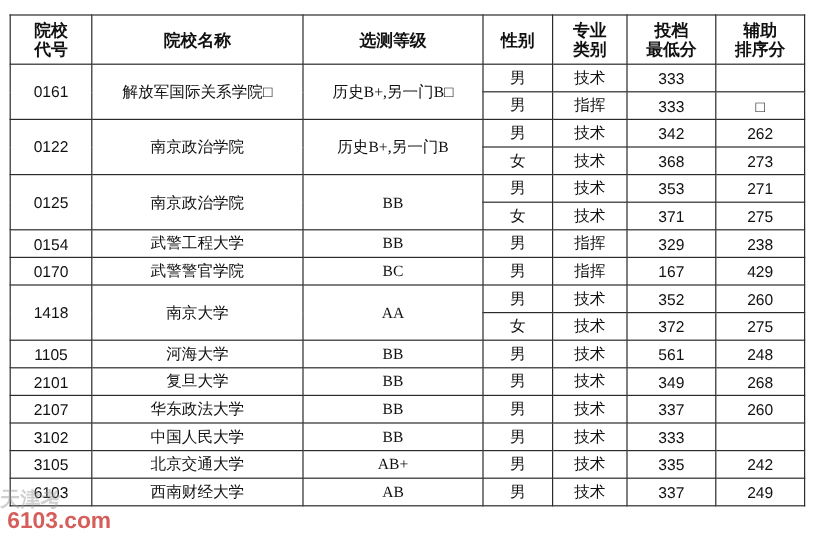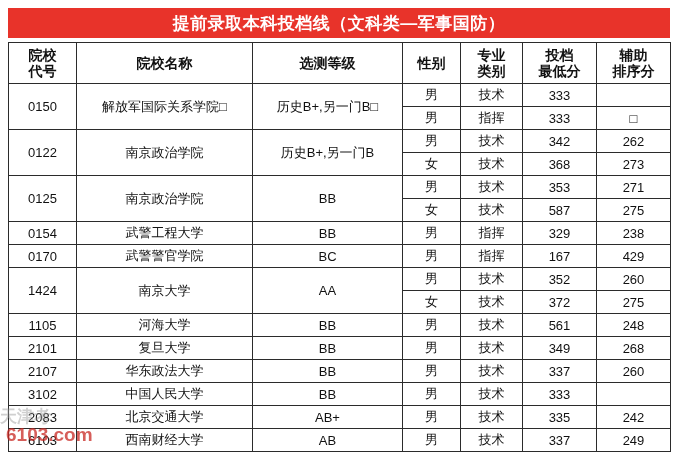--- a/index.html
+++ b/index.html
@@ -63,20 +63,21 @@
   .col-aux     { width: 74px; }
 
   .cell-name {
     font-size: 13.5px;
   }
   .cell-code {
     font-size: 13.5px;
   }
   .cell-level {
     font-size: 13px;
+    font-family: Liberation Serif, serif;
   }
   .watermark {
     position: absolute;
     left: 6px;
     bottom: 6px;
     font-size: 19px;
     font-weight: bold;
     color: rgba(120,120,120,0.55);
     letter-spacing: 0px;
     pointer-events: none;
@@ -92,23 +93,20 @@
     font-weight: bold;
     color: rgba(150,150,150,0.45);
     pointer-events: none;
   }
 </style>
 </head>
 <body>
 
 <div class="page">
 
-  <div class="title-bar">
-    <span>提前录取本科投档线（文科类—军事国防）</span>
-  </div>
 
   <table class="grid">
     <colgroup>
       <col class="col-code">
       <col class="col-name">
       <col class="col-level">
       <col class="col-sex">
       <col class="col-major">
       <col class="col-score">
       <col class="col-aux">
@@ -131,21 +129,21 @@
           <div>最低分</div>
         </th>
         <th>
           <div>辅助</div>
           <div>排序分</div>
         </th>
       </tr>
     </thead>
     <tbody id="table-body">
         <tr>
-          <td class="cell-code" rowspan="2">0150</td>
+          <td class="cell-code" rowspan="2">0161</td>
           <td class="cell-name" rowspan="2">解放军国际关系学院□</td>
           <td class="cell-level" rowspan="2">历史B+,另一门B□</td>
           <td>男</td>
           <td>技术</td>
           <td>333</td>
           <td></td>
         </tr>
         <tr>
           <td>男</td>
           <td>指挥</td>
@@ -172,21 +170,21 @@
           <td class="cell-name" rowspan="2">南京政治学院</td>
           <td class="cell-level" rowspan="2">BB</td>
           <td>男</td>
           <td>技术</td>
           <td>353</td>
           <td>271</td>
         </tr>
         <tr>
           <td>女</td>
           <td>技术</td>
-          <td>587</td>
+          <td>371</td>
           <td>275</td>
         </tr>
         <tr>
           <td class="cell-code" rowspan="1">0154</td>
           <td class="cell-name" rowspan="1">武警工程大学</td>
           <td class="cell-level" rowspan="1">BB</td>
           <td>男</td>
           <td>指挥</td>
           <td>329</td>
           <td>238</td>
@@ -194,21 +192,21 @@
         <tr>
           <td class="cell-code" rowspan="1">0170</td>
           <td class="cell-name" rowspan="1">武警警官学院</td>
           <td class="cell-level" rowspan="1">BC</td>
           <td>男</td>
           <td>指挥</td>
           <td>167</td>
           <td>429</td>
         </tr>
         <tr>
-          <td class="cell-code" rowspan="2">1424</td>
+          <td class="cell-code" rowspan="2">1418</td>
           <td class="cell-name" rowspan="2">南京大学</td>
           <td class="cell-level" rowspan="2">AA</td>
           <td>男</td>
           <td>技术</td>
           <td>352</td>
           <td>260</td>
         </tr>
         <tr>
           <td>女</td>
           <td>技术</td>
@@ -245,21 +243,21 @@
         <tr>
           <td class="cell-code" rowspan="1">3102</td>
           <td class="cell-name" rowspan="1">中国人民大学</td>
           <td class="cell-level" rowspan="1">BB</td>
           <td>男</td>
           <td>技术</td>
           <td>333</td>
           <td></td>
         </tr>
         <tr>
-          <td class="cell-code" rowspan="1">2083</td>
+          <td class="cell-code" rowspan="1">3105</td>
           <td class="cell-name" rowspan="1">北京交通大学</td>
           <td class="cell-level" rowspan="1">AB+</td>
           <td>男</td>
           <td>技术</td>
           <td>335</td>
           <td>242</td>
         </tr>
         <tr>
           <td class="cell-code" rowspan="1">6103</td>
           <td class="cell-name" rowspan="1">西南财经大学</td>

